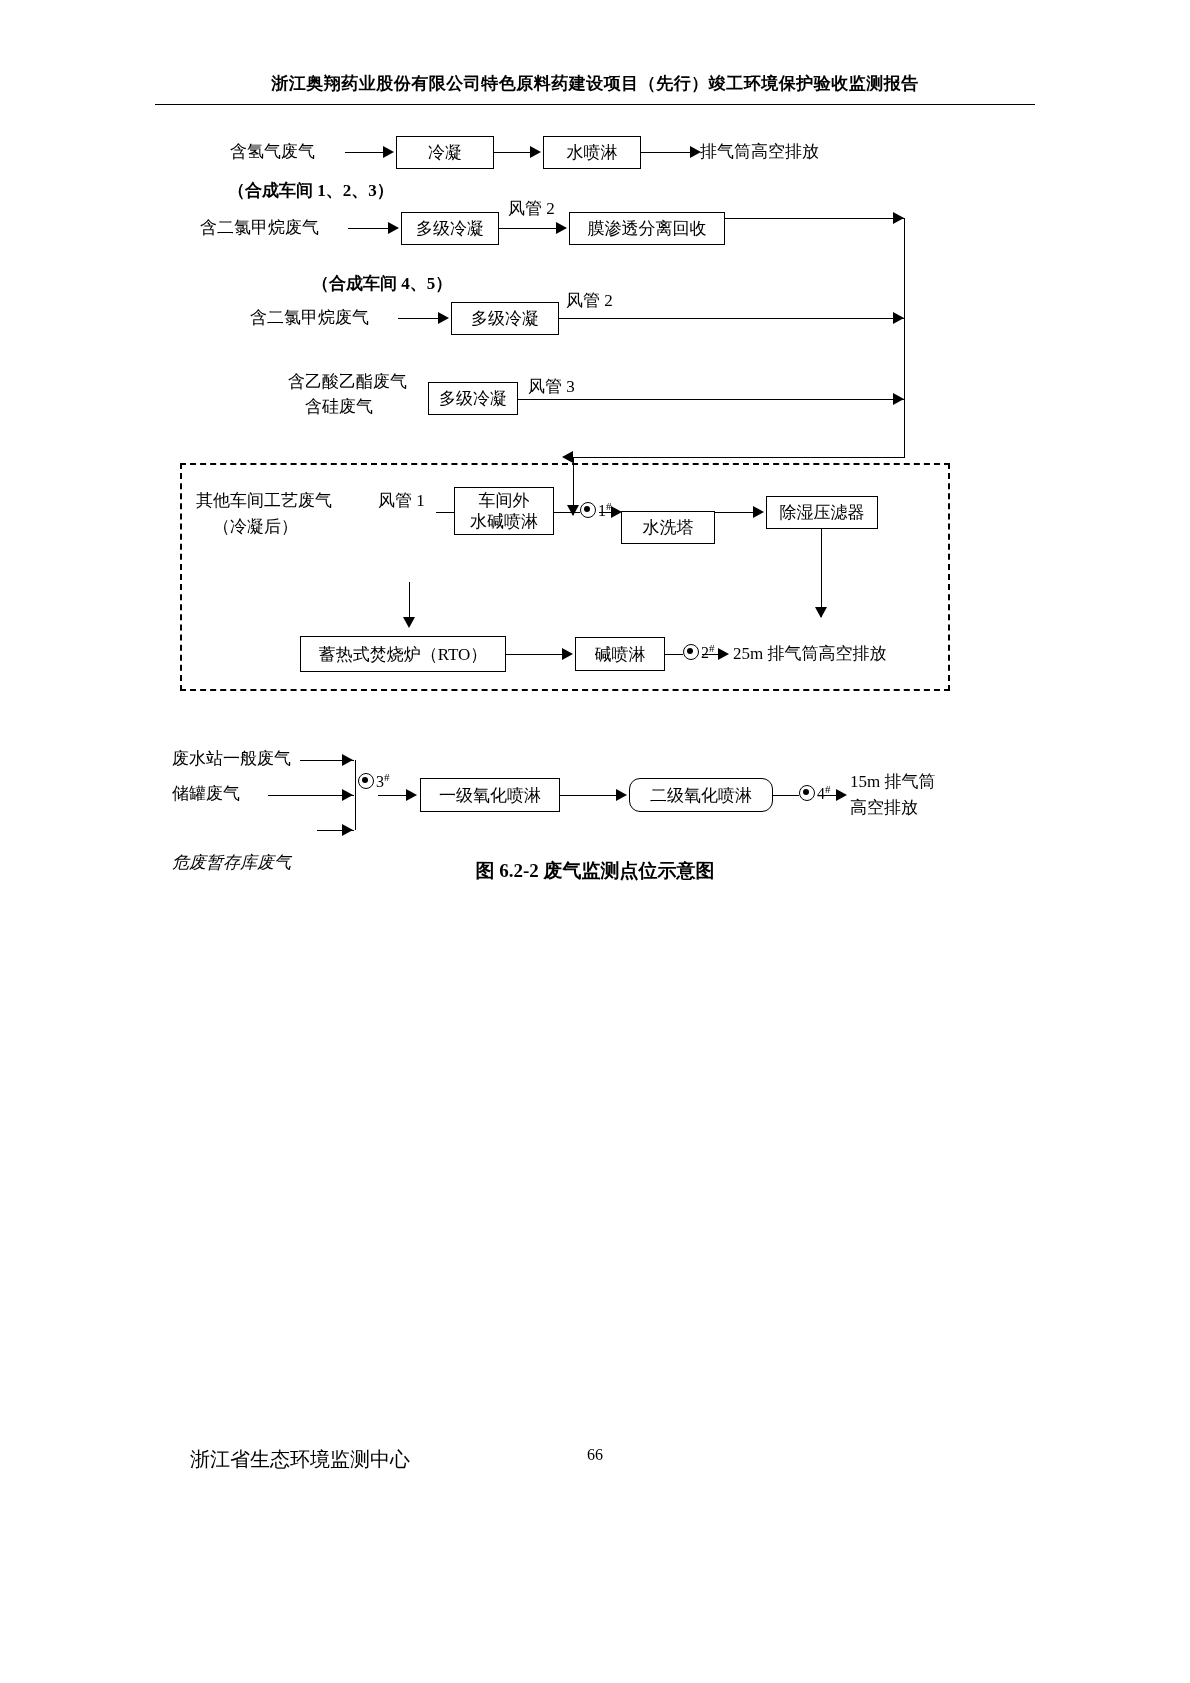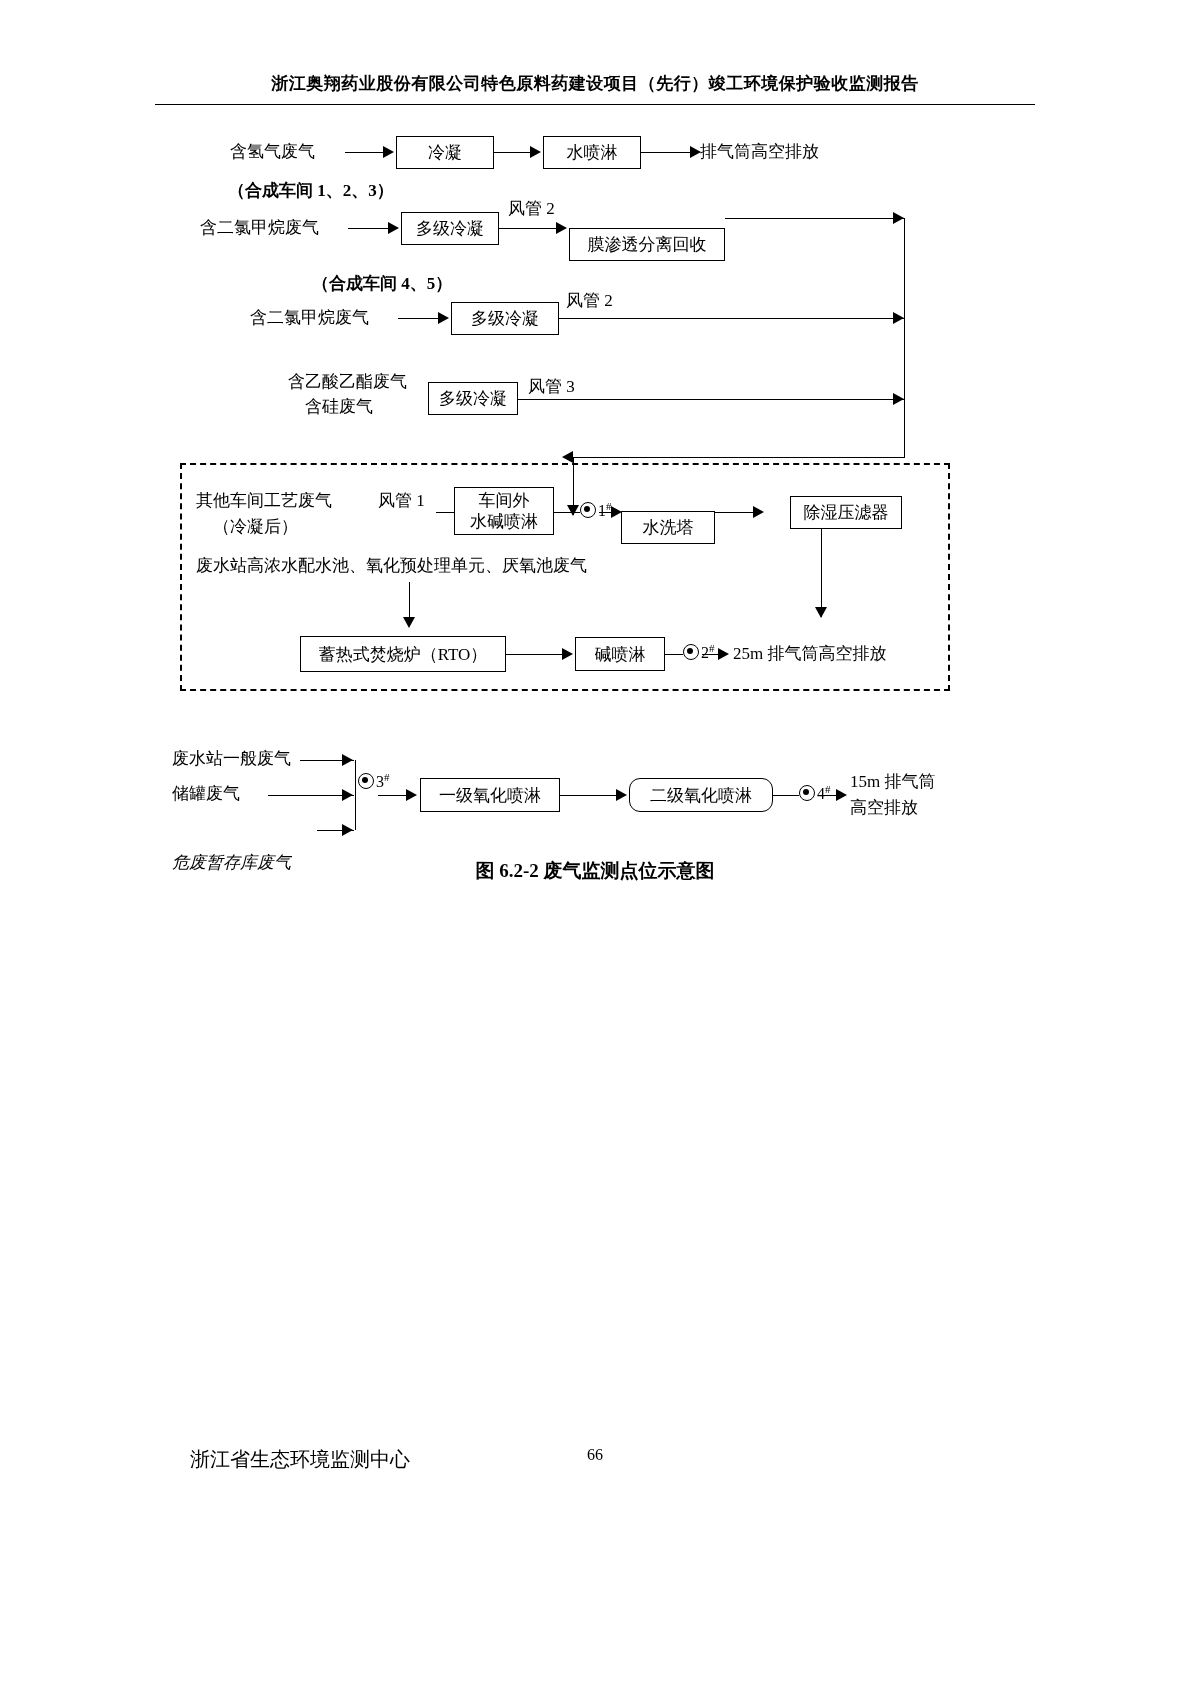--- a/index.html
+++ b/index.html
@@ -168,21 +168,21 @@
   <div class="txt" style="left:700px; top:141px;">排气筒高空排放</div>
 
   <div class="txt b" style="left:228px; top:180px;">（合成车间 1、2、3）</div>
   <div class="txt" style="left:200px; top:217px;">含二氯甲烷废气</div>
   <div class="hline" style="left:348px; top:228px; width:44px;"></div>
   <div class="arrow-r" style="left:388px; top:222px;"></div>
   <div class="box" style="left:401px; top:212px; width:98px; height:33px;">多级冷凝</div>
   <div class="txt" style="left:508px; top:198px;">风管 2</div>
   <div class="hline" style="left:499px; top:228px; width:62px;"></div>
   <div class="arrow-r" style="left:556px; top:222px;"></div>
-  <div class="box" style="left:569px; top:212px; width:156px; height:33px;margin-top:16px;">膜渗透分离回收</div>
+  <div class="box" style="left:569px; top:212px; width:156px; height:33px;">膜渗透分离回收</div>
 
   <div class="hline" style="left:725px; top:218px; width:180px;"></div>
   <div class="arrow-r" style="left:893px; top:212px;"></div>
 
   <div class="txt b" style="left:312px; top:273px;">（合成车间 4、5）</div>
   <div class="txt" style="left:250px; top:307px;">含二氯甲烷废气</div>
   <div class="hline" style="left:398px; top:318px; width:44px;"></div>
   <div class="arrow-r" style="left:438px; top:312px;"></div>
   <div class="box" style="left:451px; top:302px; width:108px; height:33px;">多级冷凝</div>
   <div class="txt" style="left:566px; top:290px;">风管 2</div>
@@ -216,26 +216,25 @@
 
   <div class="hline" style="left:554px; top:512px; width:26px;"></div>
   <div class="point" style="left:580px; top:500px;">
     <span class="ring"></span><span class="lbl">1</span><sup>#</sup>
   </div>
   <div class="hline" style="left:599px; top:512px; width:18px;"></div>
   <div class="arrow-r" style="left:611px; top:506px;"></div>
   <div class="box" style="left:621px; top:511px; width:94px; height:33px;">水洗塔</div>
   <div class="hline" style="left:715px; top:512px; width:44px;"></div>
   <div class="arrow-r" style="left:753px; top:506px;"></div>
-  <div class="box" style="left:766px; top:496px; width:112px; height:33px;margin-left:24px;">除湿压滤器</div>
+  <div class="box" style="left:766px; top:496px; width:112px; height:33px;">除湿压滤器</div>
 
   <div class="vline" style="left:821px; top:529px; height:88px;"></div>
   <div class="arrow-d" style="left:815px; top:607px;"></div>
 
-  <div class="txt" style="left:196px; top:555px;">废水站高浓水配水池、氧化预处理单元、厌氧池废气</div>
 
   <div class="vline" style="left:409px; top:582px; height:44px;"></div>
   <div class="arrow-d" style="left:403px; top:617px;"></div>
 
   <div class="box" style="left:300px; top:636px; width:206px; height:36px;">蓄热式焚烧炉（RTO）</div>
   <div class="hline" style="left:506px; top:654px; width:62px;"></div>
   <div class="arrow-r" style="left:562px; top:648px;"></div>
   <div class="box" style="left:575px; top:637px; width:90px; height:34px;">碱喷淋</div>
   <div class="hline" style="left:665px; top:654px; width:18px;"></div>
   <div class="point" style="left:683px; top:642px;">

